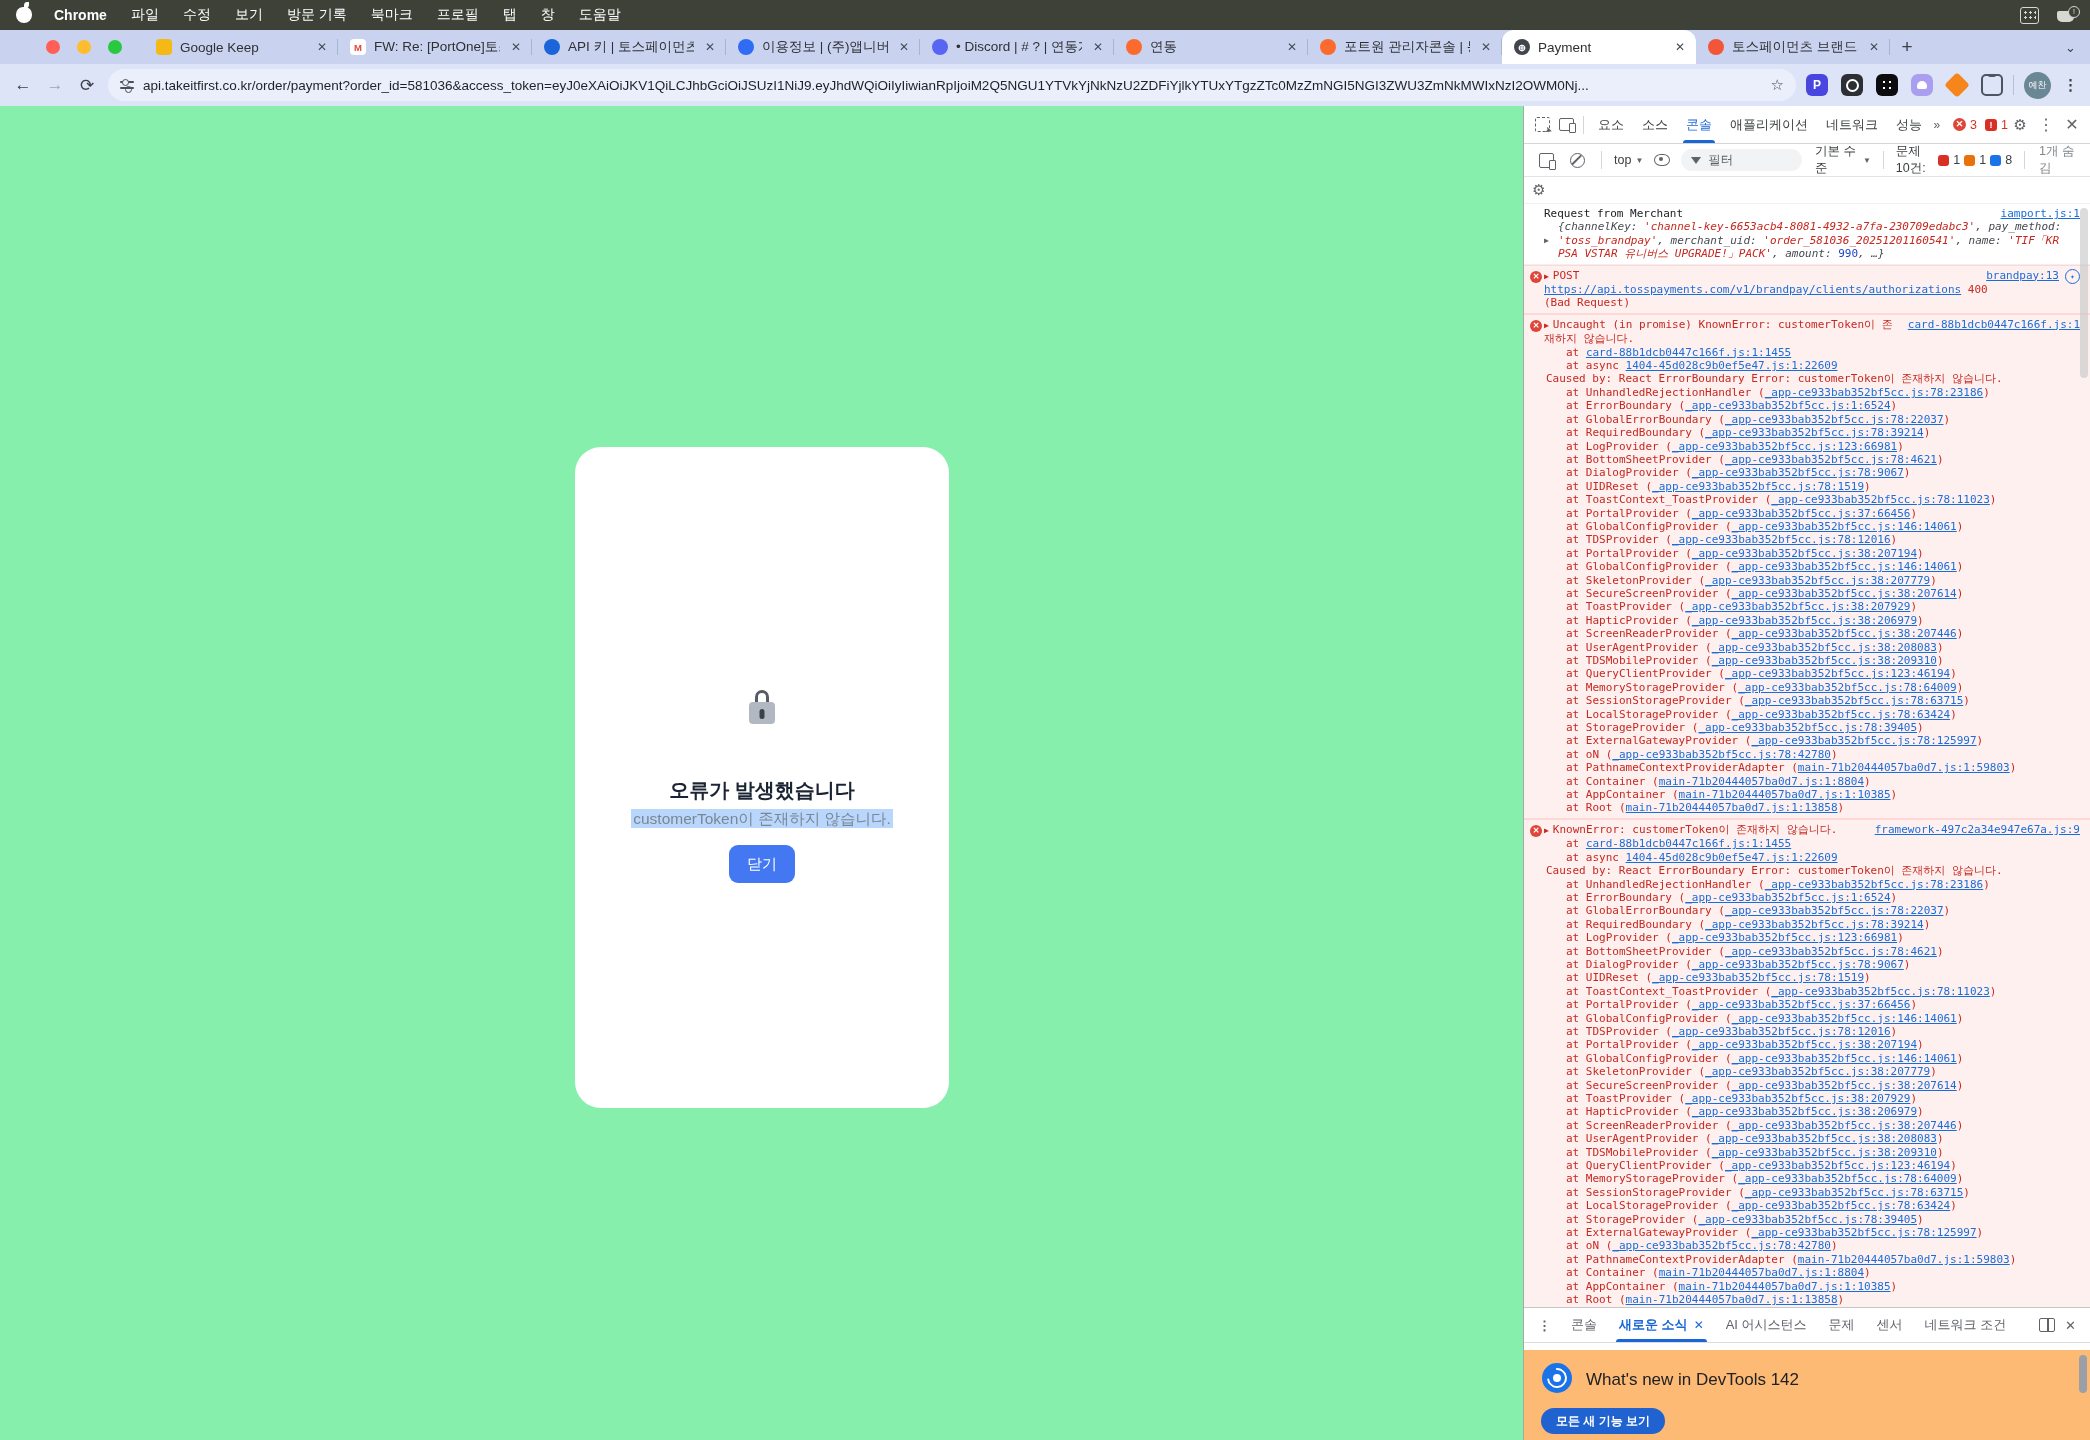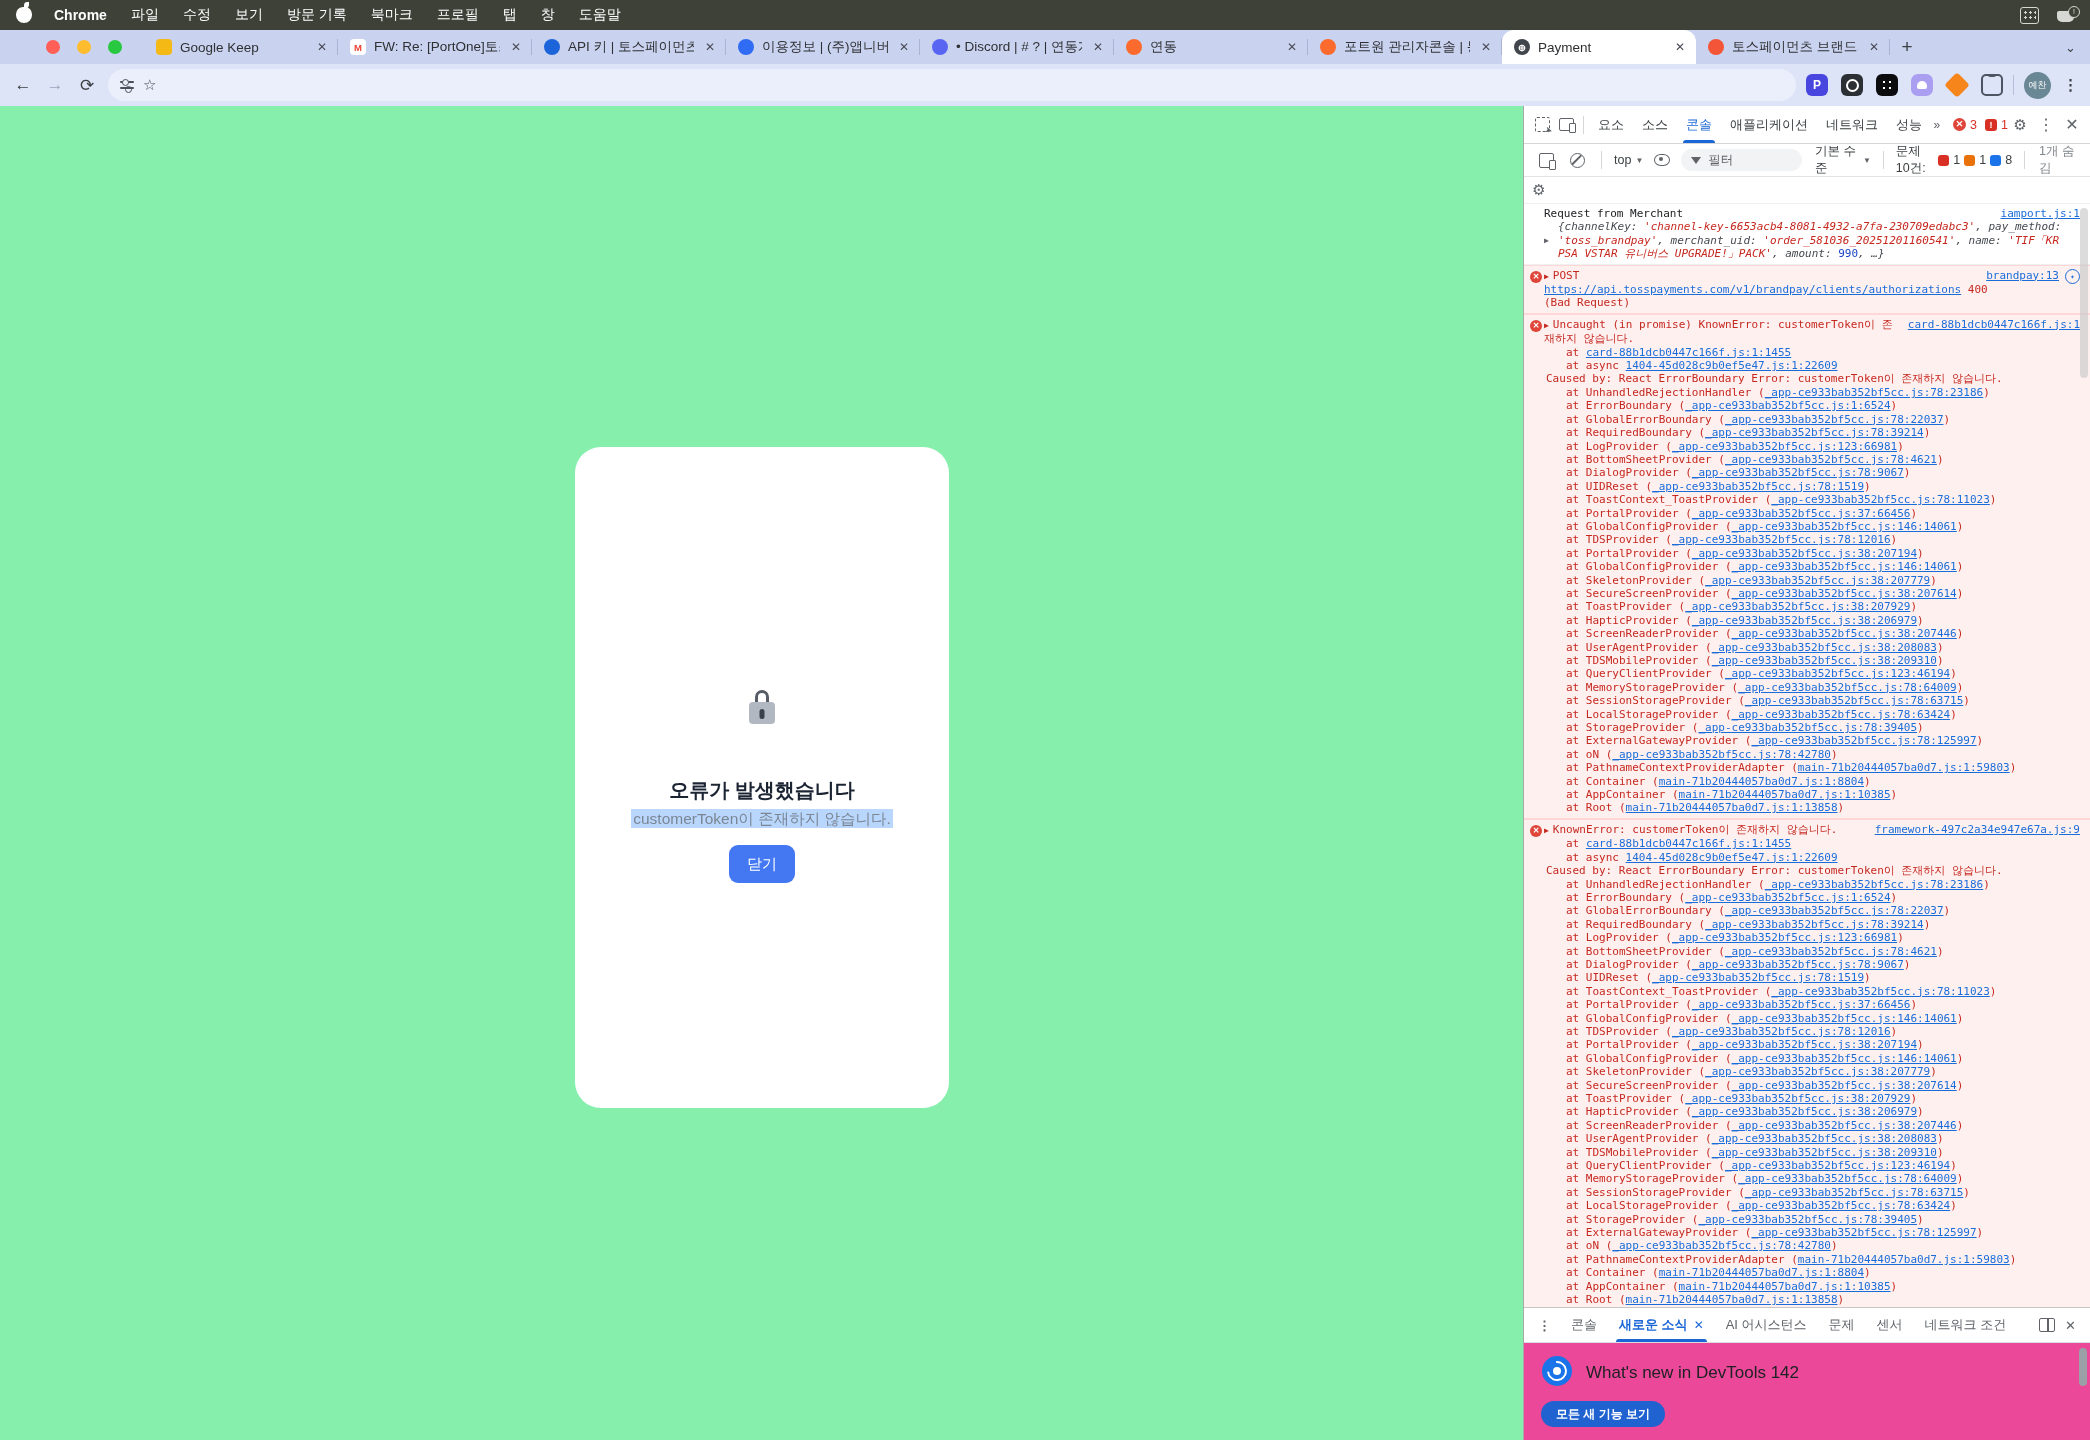--- a/index.html
+++ b/index.html
@@ -140,21 +140,21 @@
   .dt-drawer{height:132px;flex:none;border-top:1px solid #c6c6c6;display:flex;flex-direction:column;}
   .drawer-tabs{height:34px;flex:none;border-bottom:1px solid #dadce0;display:flex;align-items:center;padding:0 6px;font-size:13px;}
   .vdots{color:#5f6368;font-weight:700;padding:0 8px;letter-spacing:1px;}
   .drawer-tab{height:34px;display:flex;align-items:center;gap:6px;padding:0 11px;color:#5f6368;position:relative;flex:none;}
   .drawer-tab.active{color:#1a66d6;font-weight:700;}
   .drawer-tab.active::after{content:"";position:absolute;left:8px;right:8px;bottom:0;height:3px;background:#1a66d6;border-radius:3px 3px 0 0;}
   .drawer-tab .x{font-weight:400;font-size:12px;}
   .drawer-right{margin-left:auto;display:flex;align-items:center;gap:10px;padding-right:8px;color:#5f6368;}
   .split-ic{width:14px;height:12px;border:1.6px solid #5f6368;border-radius:2px;position:relative;}
   .split-ic::after{content:"";position:absolute;top:0;bottom:0;left:50%;width:1.6px;background:#5f6368;}
-  .drawer-body{flex:1;background:#ec4899;position:relative;}
+  .drawer-body{flex:1;background:#fdba74;position:relative;margin-top:7px;}
   .wn-logo{position:absolute;left:18px;top:13px;width:30px;height:30px;border-radius:50%;background:#1a73e8;}
   .wn-logo::before{content:"";position:absolute;inset:5px;border:2.5px solid #fff;border-radius:50%;border-left-color:transparent;transform:rotate(40deg);}
   .wn-logo::after{content:"";position:absolute;inset:11px;background:#fff;border-radius:50%;}
   .wn-title{position:absolute;left:62px;top:20px;font-size:17px;color:#202124;font-weight:500;}
   .wn-btn{position:absolute;left:17px;top:58px;height:26px;padding:0 15px;background:#1f62d0;color:#fff;
           border-radius:13px;font-size:12px;font-weight:700;display:flex;align-items:center;}
   .drawer-scroll{position:absolute;right:3px;top:5px;width:8px;height:38px;background:#9aa0a6;border-radius:4px;}
   .clearfix::after{content:"";display:block;clear:both;}
 </style>
 </head>
@@ -239,20 +239,21 @@
 
 <div class="toolbar">
   <span class="navic">←</span>
   <span class="navic disabled">→</span>
   <span class="navic">⟳</span>
   <div class="urlbar">
     <span class="tune-ic">
         <i></i>
         <b></b>
       </span>
+    <span class="url-text">api.takeitfirst.co.kr/order/payment?order_id=581036&amp;access_token=eyJ0eXAiOiJKV1QiLCJhbGciOiJSUzI1NiJ9.eyJhdWQiOiIyIiwianRpIjoiM2Q5NGU1YTVkYjNkNzU2ZDFiYjlkYTUxYTgzZTc0MzZmNGI5NGI3ZWU3ZmNkMWIxNzI2OWM0Nj...</span>
     <span class="star">☆</span>
   </div>
   <span class="ext-row" id="ext-row">
       <span class="ext ext-portone-extension-icon">P</span>
       <span class="ext ext-camera-extension-icon"></span>
       <span class="ext ext-grid-extension-icon"></span>
       <span class="ext ext-phantom-extension-icon"></span>
       <span class="ext ext-metamask-extension-icon"></span>
       <span class="ext ext-clipboard-extension-icon"></span>
     </span>

